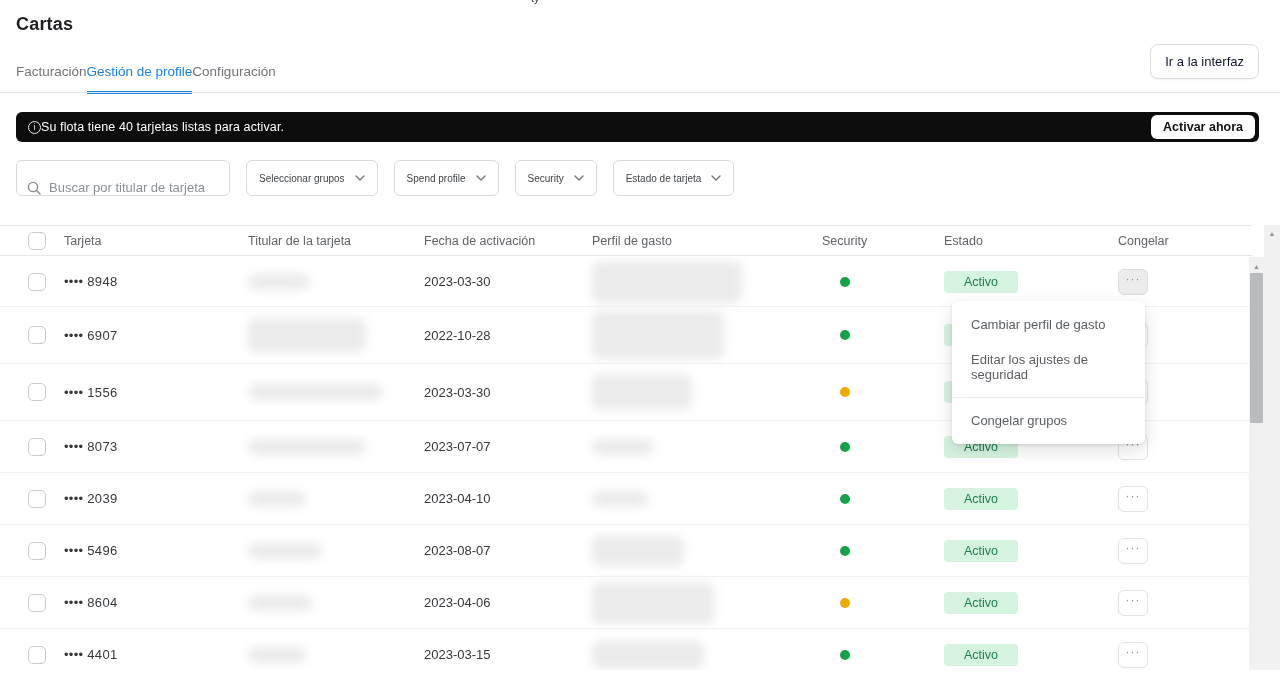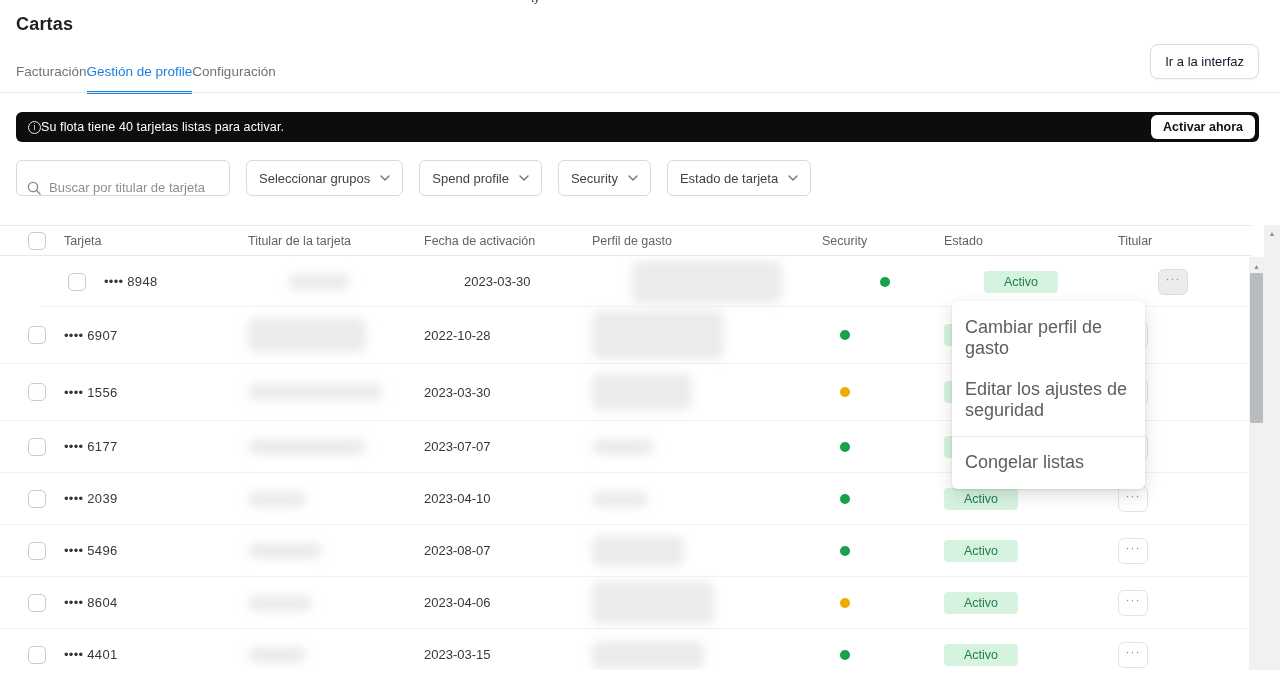--- a/index.html
+++ b/index.html
@@ -33,47 +33,47 @@
     font-size:12.5px; font-weight:700; cursor:pointer; font-family:inherit; }
 
   
   .filters { position:absolute; left:16px; top:160px; display:flex; gap:16px; }
   .search-box { width:214px; height:36px; border:1px solid #d6d9dd; border-radius:6px; display:flex; align-items:flex-end;
     padding:0 10px; background:#fff; }
   .search-box svg { flex:0 0 auto; }
   .search-box input { border:none; outline:none; margin-left:8px; width:100%; font-size:13px; color:#3c4043; font-family:inherit; background:transparent; }
   .search-box input::placeholder { color:#8b9096; }
   .dropdown { height:36px; border:1px solid #d6d9dd; border-radius:6px; background:#fff; display:flex; align-items:center;
-    gap:10px; padding:0 12px; font-size:13px; color:#3f4347; cursor:pointer; font-family:inherit; }
+    gap:10px; padding:0 12px; font-size:10px; color:#3f4347; cursor:pointer; font-family:inherit; }
 
   
   .thead { position:absolute; left:0; top:225px; width:1252px; height:31px; border-top:1px solid #e8eaec; border-bottom:1px solid #e6e8ea;
     display:grid; grid-template-columns:48px 184px 176px 168px 230px 122px 174px auto; align-items:center; padding-left:16px;
     font-size:12.5px; color:#5f6368; }
   .tbody { position:absolute; left:0; top:257px; width:1252px; bottom:0; overflow:hidden; }
   .row { display:grid; grid-template-columns:48px 184px 176px 168px 230px 122px 174px auto; align-items:center;
     padding-left:16px; height:52px; border-bottom:1px solid #f0f1f3; background:#fff; }
-  .row:nth-child(1) { height:50px;margin-left:40px; }
+  .row:nth-child(1) { height:50px; }
   .row:nth-child(2), .row:nth-child(3) { height:57px; }
   .checkbox { width:18px; height:18px; border:1.5px solid #c8cbcf; border-radius:5px; background:#fff; margin-left:12px; display:block; cursor:pointer; }
   .card-num { font-size:13px; color:#33373b; letter-spacing:.3px; }
   .date { font-size:13px; color:#33373b; }
   .blob { background:#ebebeb; border-radius:8px; filter:blur(5px); }
   .dot { width:10px; height:10px; border-radius:50%; margin-left:18px; display:block; }
   .badge { display:inline-block; justify-self:start; padding:4px 20px; border-radius:4px; background:#d6f3e0; color:#1f7c4d;
     font-size:12.5px; font-weight:500; }
   .action-btn { width:30px; height:26px; border:1px solid #e1e3e6; border-radius:6px; background:#fff; color:#8d9195;
     font-size:12px; letter-spacing:1px; line-height:1; display:flex; align-items:center; justify-content:center;
     cursor:pointer; font-family:inherit; padding-bottom:6px; }
   .action-btn.pressed { background:#ececec; border-color:#dcdcdc; }
 
   
   .context-menu { position:absolute; left:952px; top:301px; width:193px; background:#fff; border-radius:6px; z-index:6;
     box-shadow:0 1px 3px rgba(0,0,0,.10), 0 6px 18px rgba(0,0,0,.13); padding:6px 0; }
-  .menu-item { padding:10px 13px; font-size:18px; color:#5a5f64; cursor:pointer; position:relative; }
+  .menu-item { padding:10px 19px; font-size:13px; color:#5a5f64; cursor:pointer; position:relative; }
   .menu-divider { height:1px; background:#ececec; margin:5px 0; }
   .menu-item.danger { color:#e04343; }
   .menu-item.highlight::before { content:""; position:absolute; left:3px; top:-2px; width:107px; height:33px;
     border:3px solid #d43a2e; pointer-events:none; }
 
   
   .scrollbar-outer { position:absolute; right:0; top:225px; width:16px; height:452px; background:#f1f1f1; }
   .scrollbar-outer .arrow { display:block; text-align:center; font-size:7px; color:#8f9296; padding-top:5px; }
   .scrollbar-inner { position:absolute; right:16px; top:257px; width:15px; height:420px; background:#f1f1f1; }
   .scrollbar-inner .arrow { display:block; text-align:center; font-size:7px; color:#8f9296; padding-top:6px; }
@@ -142,21 +142,21 @@
   <div class="thead">
     <span>
         <span class="checkbox"></span>
       </span>
     <span>Tarjeta</span>
     <span>Titular de la tarjeta</span>
     <span>Fecha de activación</span>
     <span>Perfil de gasto</span>
     <span>Security</span>
     <span>Estado</span>
-    <span>Titular</span>
+    <span>Congelar</span>
   </div>
 
   <div class="tbody">
       <div class="row">
         <span>
           <span class="checkbox"></span>
         </span>
         <span class="card-num">•••• 8948</span>
         <span>
           <div class="blob" style="width: 62px; height: 16px;"></div>
@@ -210,21 +210,21 @@
         </span>
         <span><span class="badge">Activo</span></span>
         <span>
           <button class="action-btn">···</button>
         </span>
       </div>
       <div class="row">
         <span>
           <span class="checkbox"></span>
         </span>
-        <span class="card-num">•••• 6177</span>
+        <span class="card-num">•••• 8073</span>
         <span>
           <div class="blob" style="width: 118px; height: 16px;"></div>
         </span>
         <span class="date">2023-07-07</span>
         <span>
           <div class="blob" style="width: 62px; height: 16px;"></div>
         </span>
         <span>
           <span class="dot" style="background: rgb(24, 160, 74);"></span>
         </span>
@@ -312,21 +312,21 @@
         <span>
           <button class="action-btn">···</button>
         </span>
       </div>
     </div>
 
   <div class="context-menu">
       <div class="menu-item">Cambiar perfil de gasto</div>
       <div class="menu-item">Editar los ajustes de seguridad</div>
       <div class="menu-divider"></div>
-      <div class="menu-item">Congelar listas</div>
+      <div class="menu-item">Congelar grupos</div>
     </div>
 
   <div class="scrollbar-outer">
     <span class="arrow">▲</span>
   </div>
   <div class="scrollbar-inner">
     <span class="arrow">▲</span>
     <span class="scrollbar-thumb"></span>
   </div>
 

